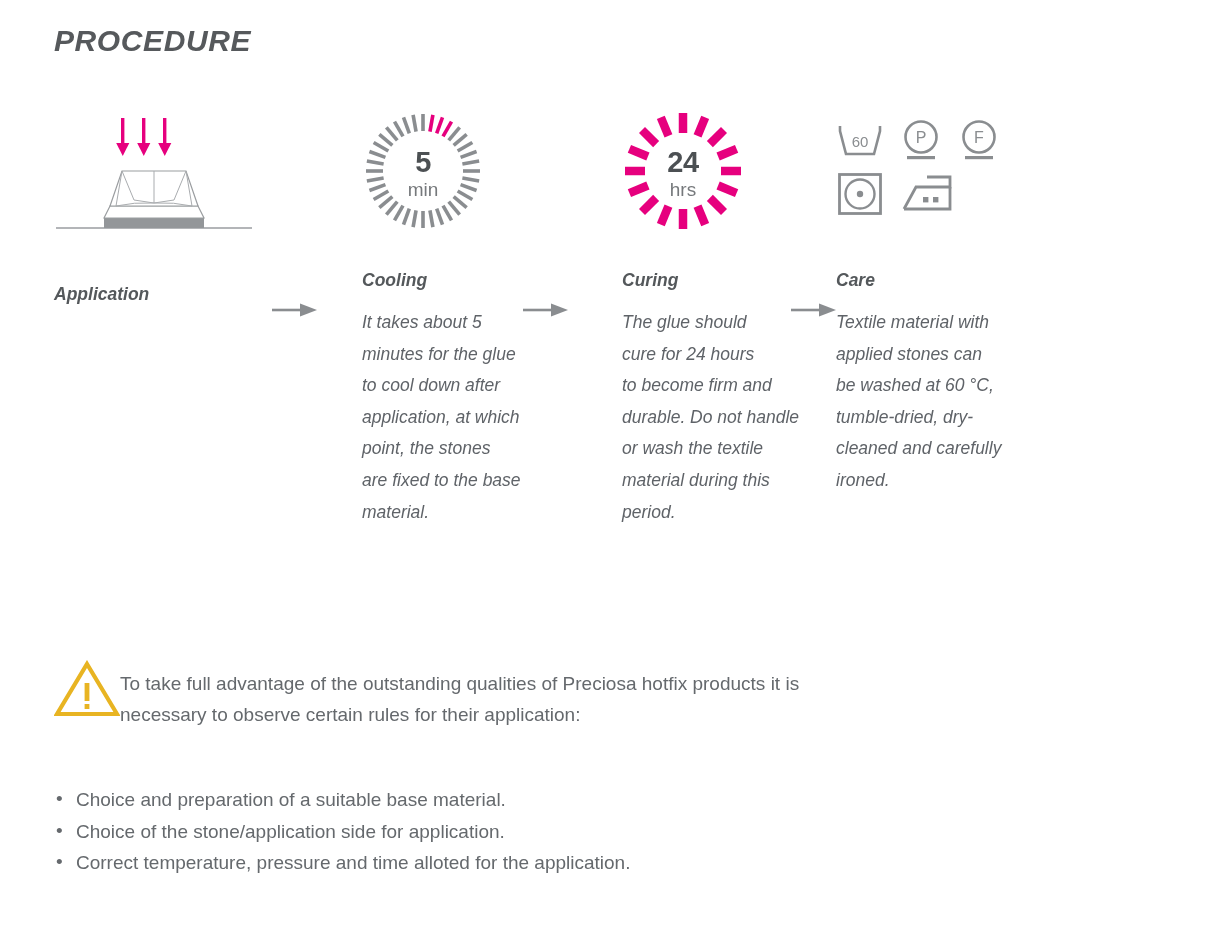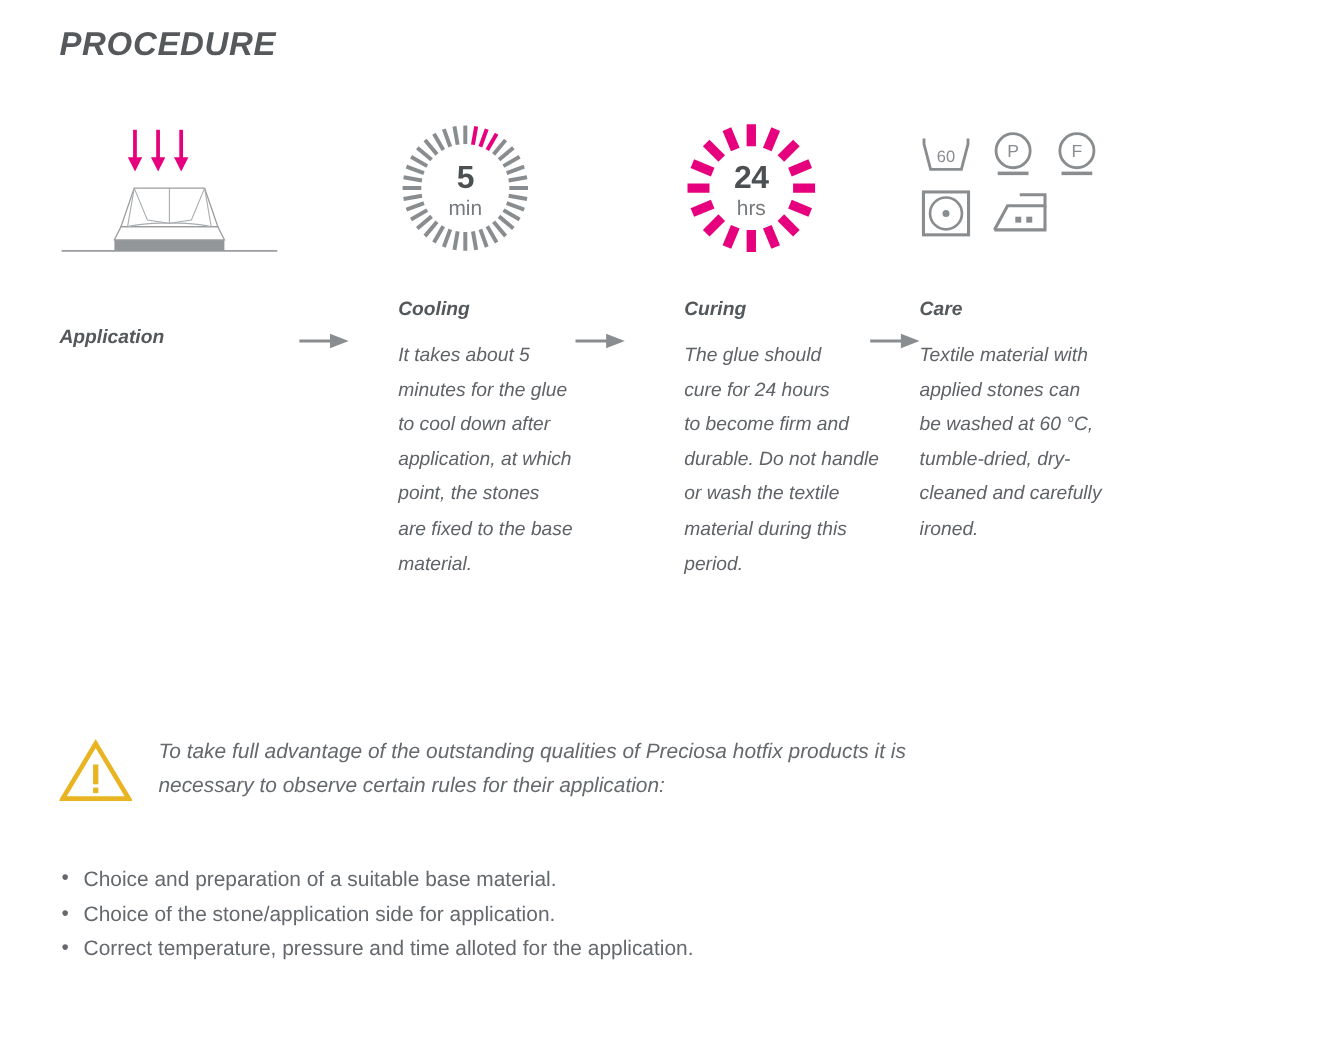--- a/index.html
+++ b/index.html
@@ -59,21 +59,21 @@
     color: #5f6368;
     white-space: pre-line;
   }
 
   
   #step-application { left: 54px;  width: 250px; }
   #step-cooling     { left: 362px; width: 230px; }
   #step-curing      { left: 622px; width: 235px; }
   #step-care        { left: 836px; width: 215px; }
 
-  #step-application .step-label { margin-top: 26px; }
+  #step-application .step-label { margin-top: 14px; }
 
   
   .arrow {
     position: absolute;
     top: 192px;
     width: 46px;
     height: 16px;
   }
   #arrow-1 { left: 272px; }
   #arrow-2 { left: 523px; }
@@ -120,23 +120,21 @@
   }
   .tech-title {
     font-size: 22.5px;
     font-weight: bold;
     font-style: italic;
     color: #54585b;
     margin-bottom: 30px;
   }
   .tech-note {
     display: flex;
-    align-items: flex-end;
-    gap: 24px;
-    font-style: italic;
+    align-items: flex-start;
   }
   .tech-note-text {
     font-size: 19px;
     line-height: 31px;
     color: #65696d;
     white-space: pre-line;
     padding-top: 8px;
   }
   .bullets {
     margin-top: 54px;

